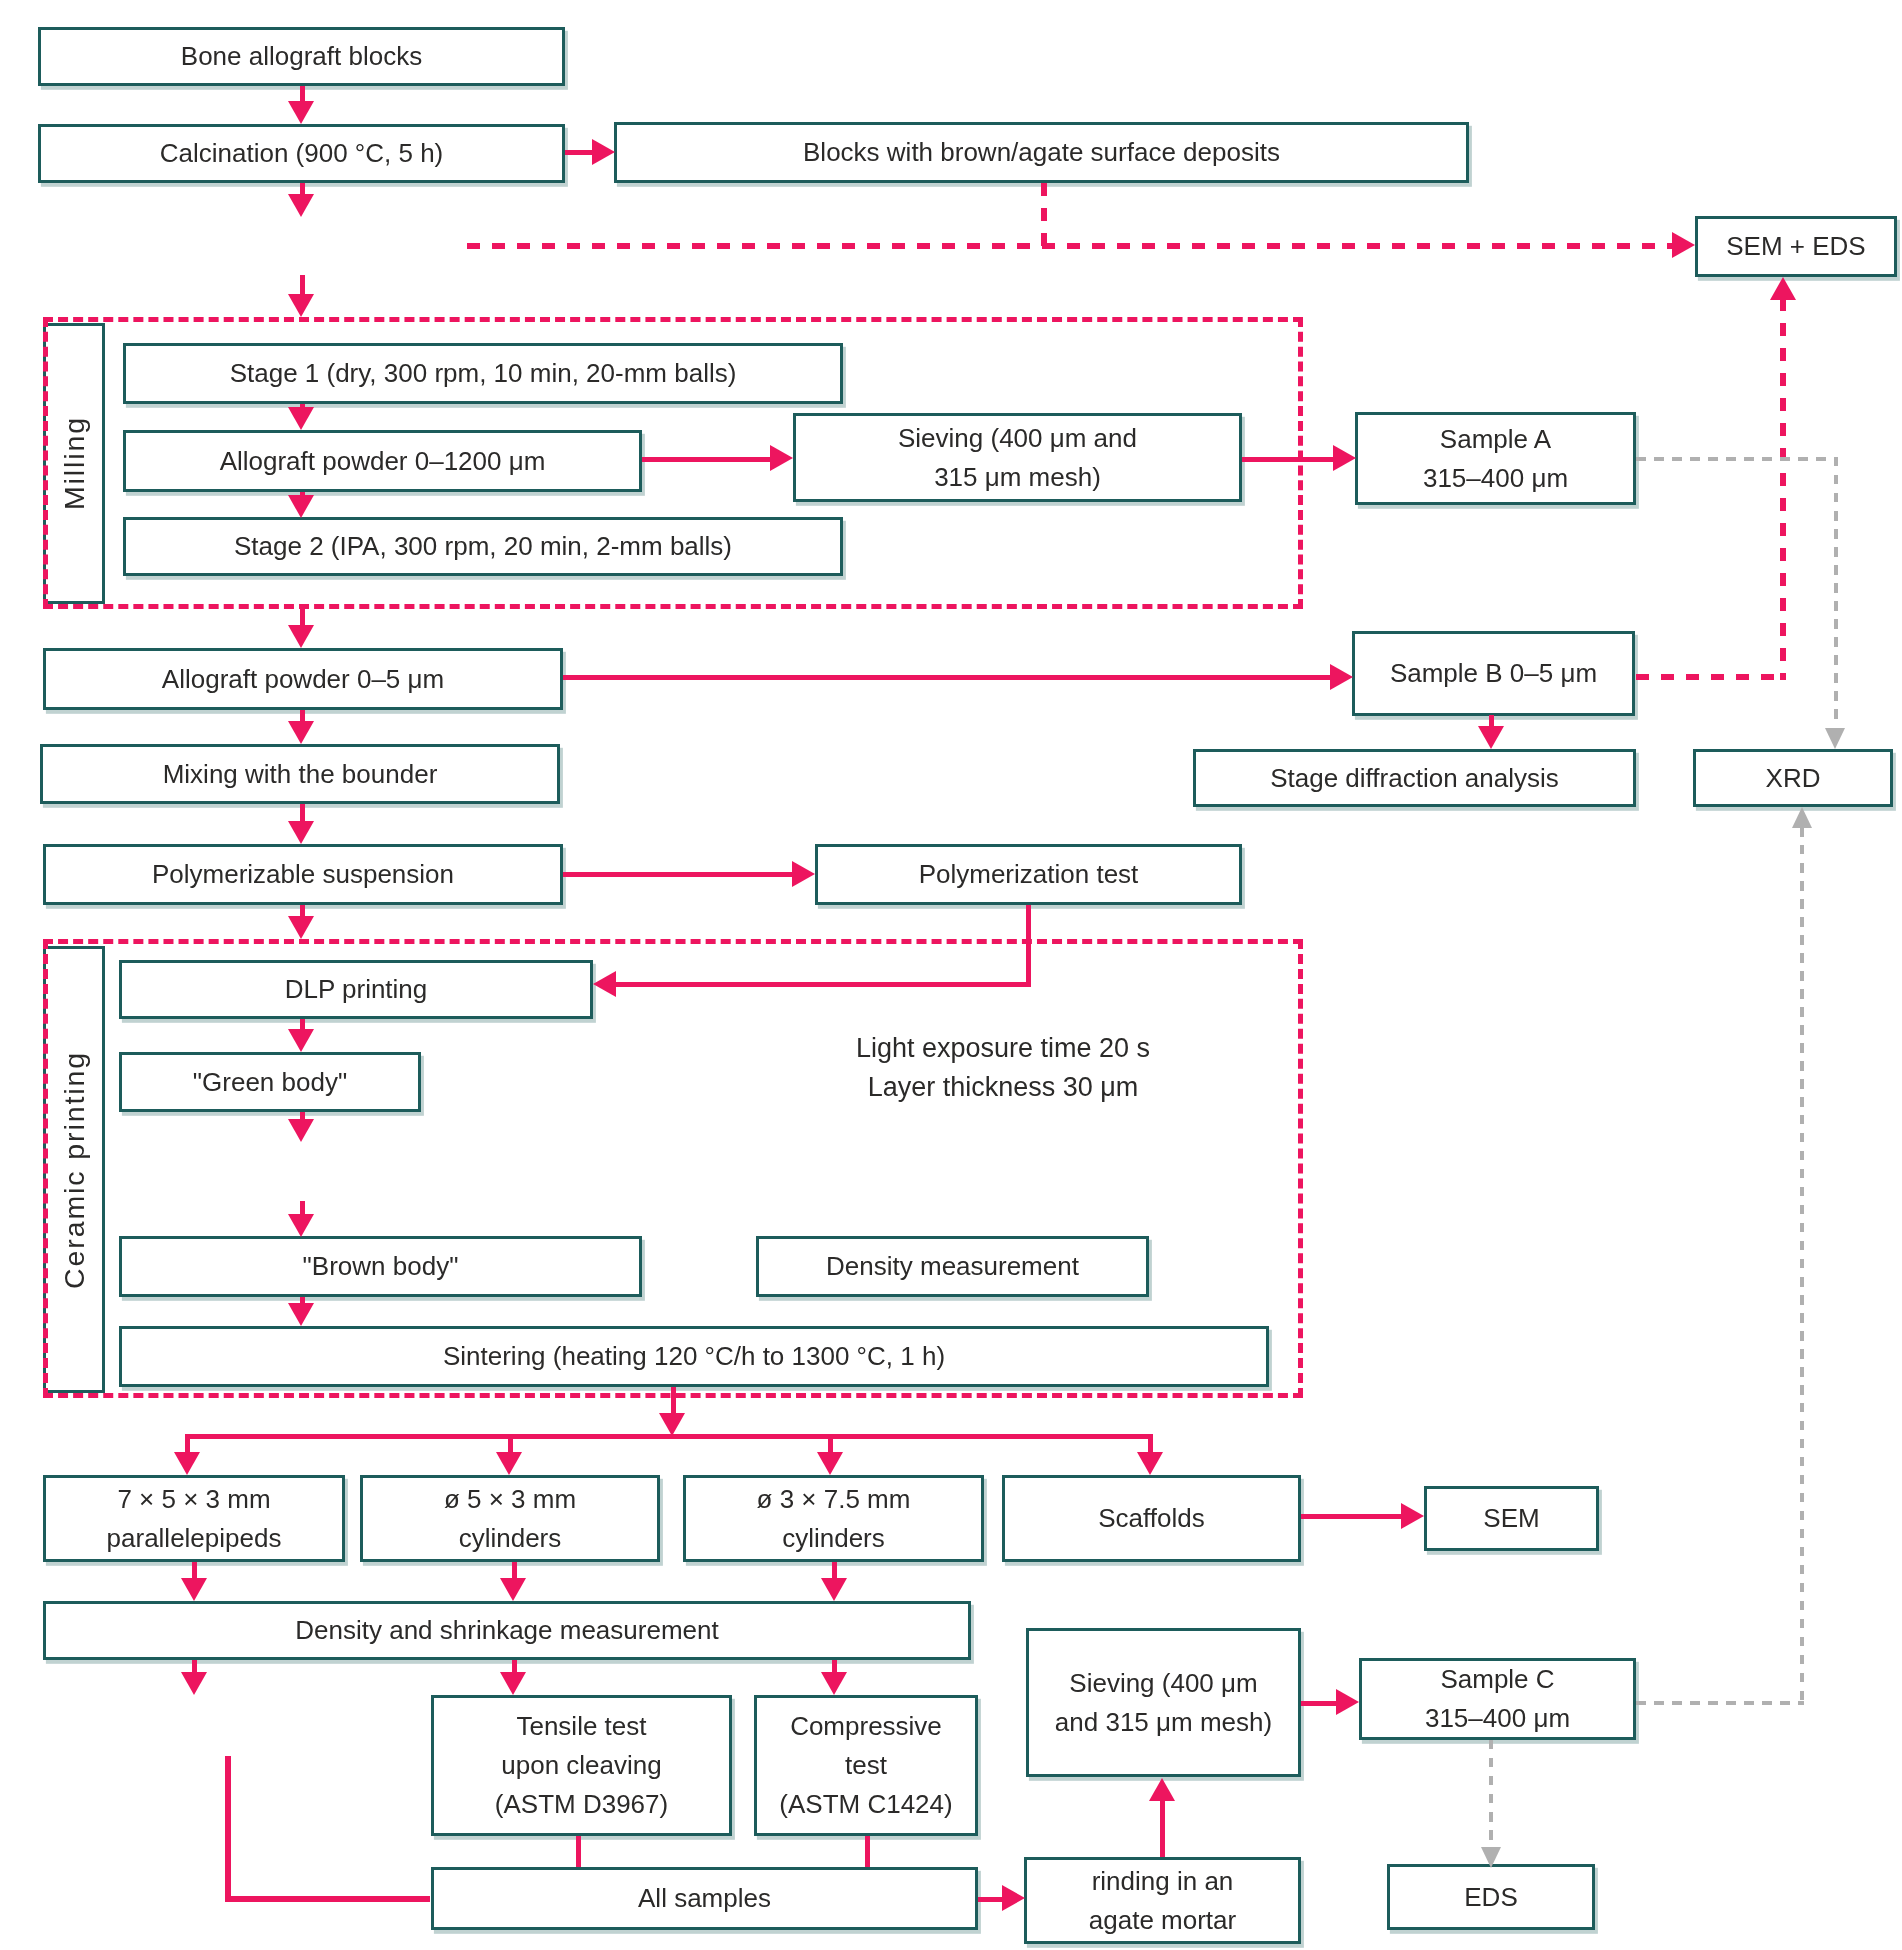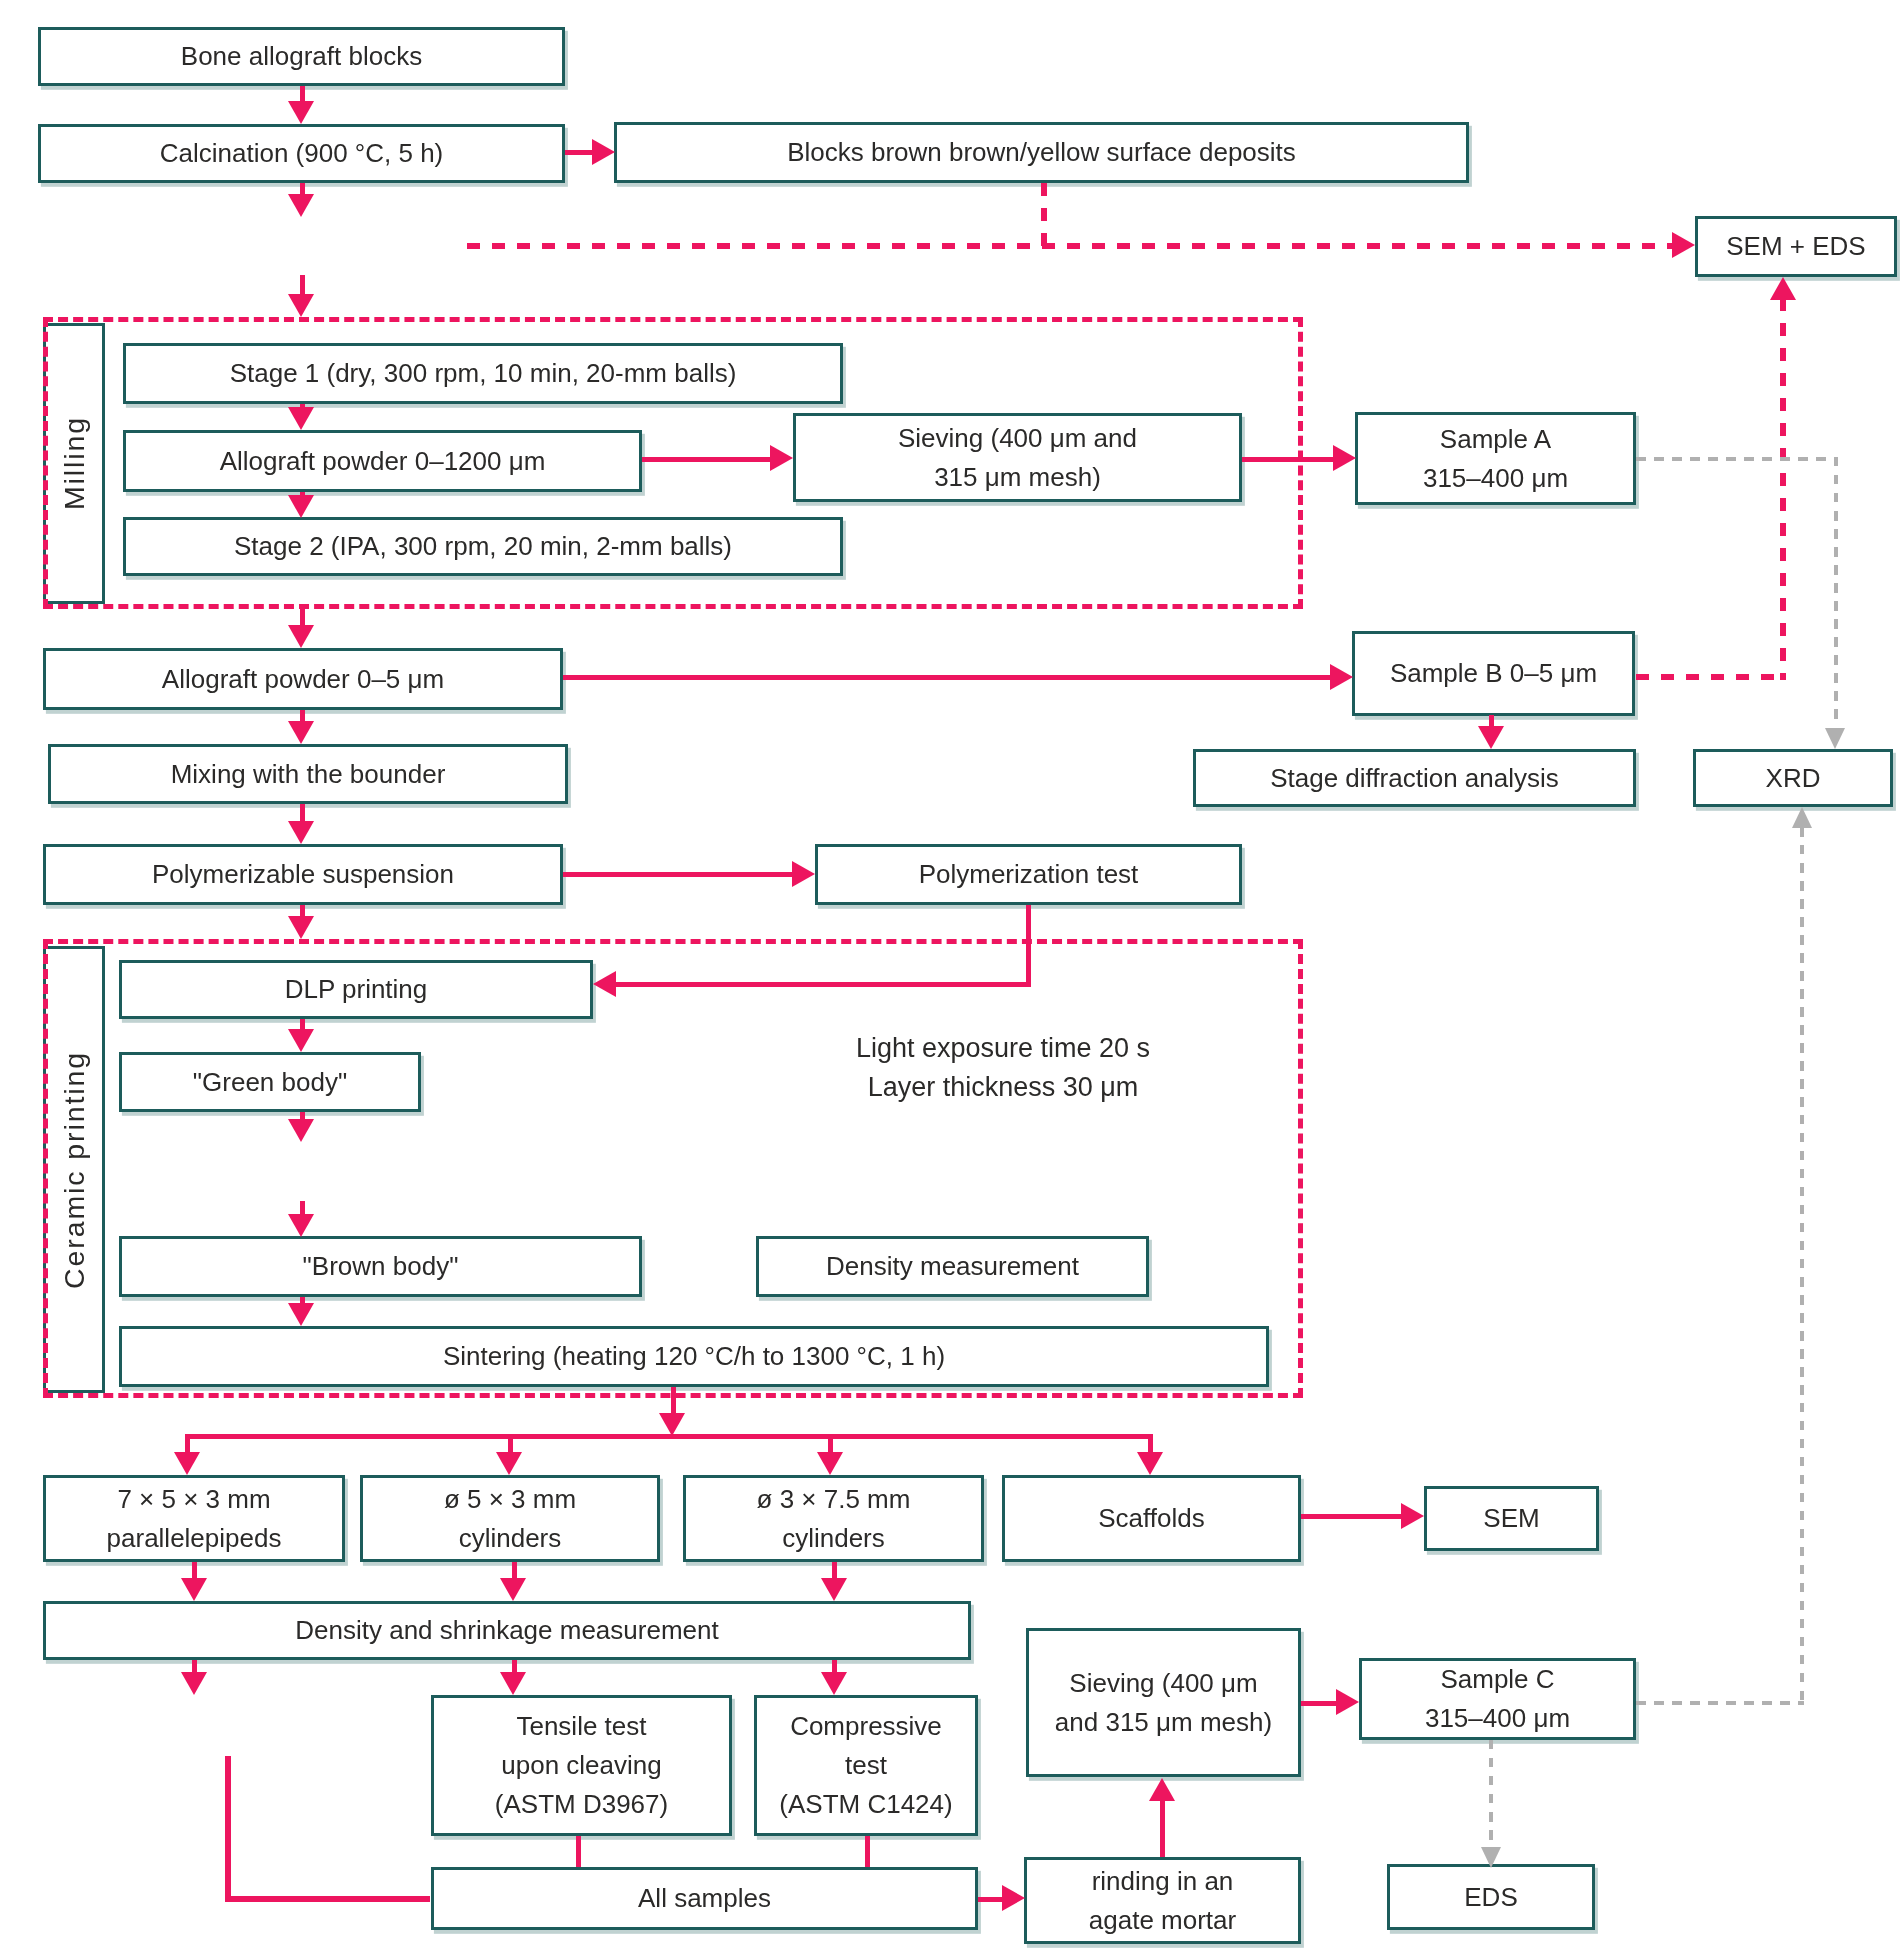--- a/index.html
+++ b/index.html
@@ -38,32 +38,32 @@
     </div>
   <div class="c vbox" style="left:43px;top:946px;width:62px;height:447px">
       <span>Ceramic printing</span>
     </div>
 
   <div class="c dashrect" style="left:43px;top:317px;width:1260px;height:292px"></div>
   <div class="c dashrect" style="left:43px;top:939px;width:1260px;height:459px"></div>
 
   <div class="c box" style="left:38px;top:27px;width:527px;height:59px">Bone allograft blocks</div>
   <div class="c box" style="left:38px;top:124px;width:527px;height:59px">Calcination (900 °C, 5 h)</div>
-  <div class="c box" style="left:614px;top:122px;width:855px;height:61px">Blocks brown brown/yellow surface deposits</div>
+  <div class="c box" style="left:614px;top:122px;width:855px;height:61px">Blocks with brown/agate surface deposits</div>
   <div class="c box" style="left:1695px;top:216px;width:202px;height:61px">SEM + EDS</div>
   <div class="c box" style="left:123px;top:343px;width:720px;height:61px">Stage 1 (dry, 300 rpm, 10 min, 20-mm balls)</div>
   <div class="c box" style="left:123px;top:430px;width:519px;height:62px">Allograft powder 0–1200 μm</div>
   <div class="c box" style="left:793px;top:413px;width:449px;height:89px">Sieving (400 μm and
 315 μm mesh)</div>
   <div class="c box" style="left:1355px;top:412px;width:281px;height:93px">Sample A
 315–400 μm</div>
   <div class="c box" style="left:123px;top:517px;width:720px;height:59px">Stage 2 (IPA, 300 rpm, 20 min, 2-mm balls)</div>
   <div class="c box" style="left:43px;top:648px;width:520px;height:62px">Allograft powder 0–5 μm</div>
   <div class="c box" style="left:1352px;top:631px;width:283px;height:85px">Sample B 0–5 μm</div>
-  <div class="c box" style="left:48px;top:744px;width:520px;height:60px">Mixing with the bounder</div>
+  <div class="c box" style="left:40px;top:744px;width:520px;height:60px">Mixing with the bounder</div>
   <div class="c box" style="left:1193px;top:749px;width:443px;height:58px">Stage diffraction analysis</div>
   <div class="c box" style="left:1693px;top:749px;width:200px;height:58px">XRD</div>
   <div class="c box" style="left:43px;top:844px;width:520px;height:61px">Polymerizable suspension</div>
   <div class="c box" style="left:815px;top:844px;width:427px;height:61px">Polymerization test</div>
   <div class="c box" style="left:119px;top:960px;width:474px;height:59px">DLP printing</div>
   <div class="c box" style="left:119px;top:1052px;width:302px;height:60px">"Green body"</div>
   <div class="c note" style="left:713px;top:1029px;width:580px">Light exposure time 20 s
 Layer thickness 30 μm</div>
   <div class="c box" style="left:119px;top:1236px;width:523px;height:61px">"Brown body"</div>
   <div class="c box" style="left:756px;top:1236px;width:393px;height:61px">Density measurement</div>

